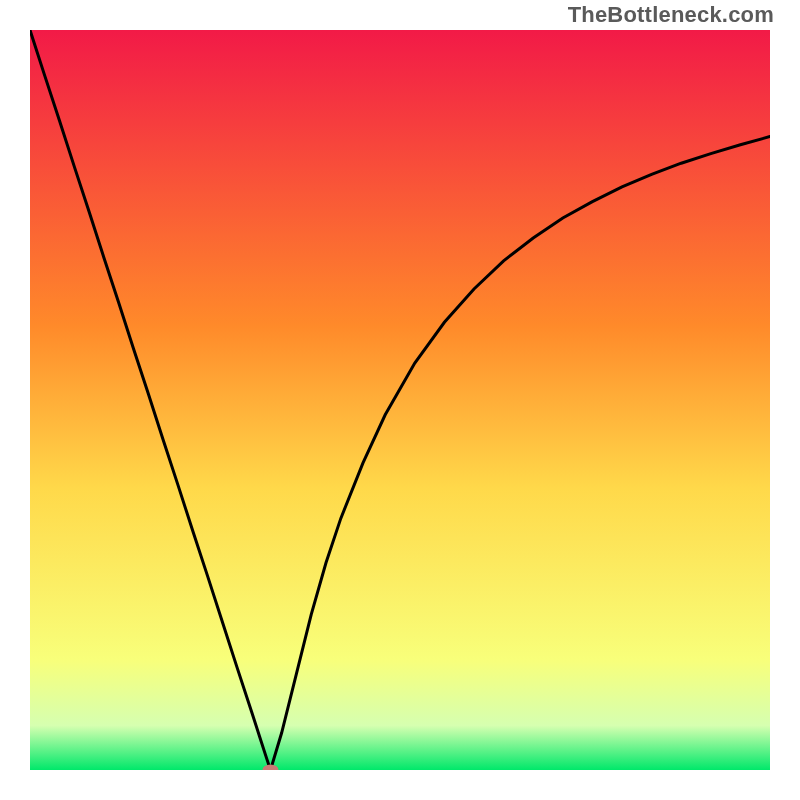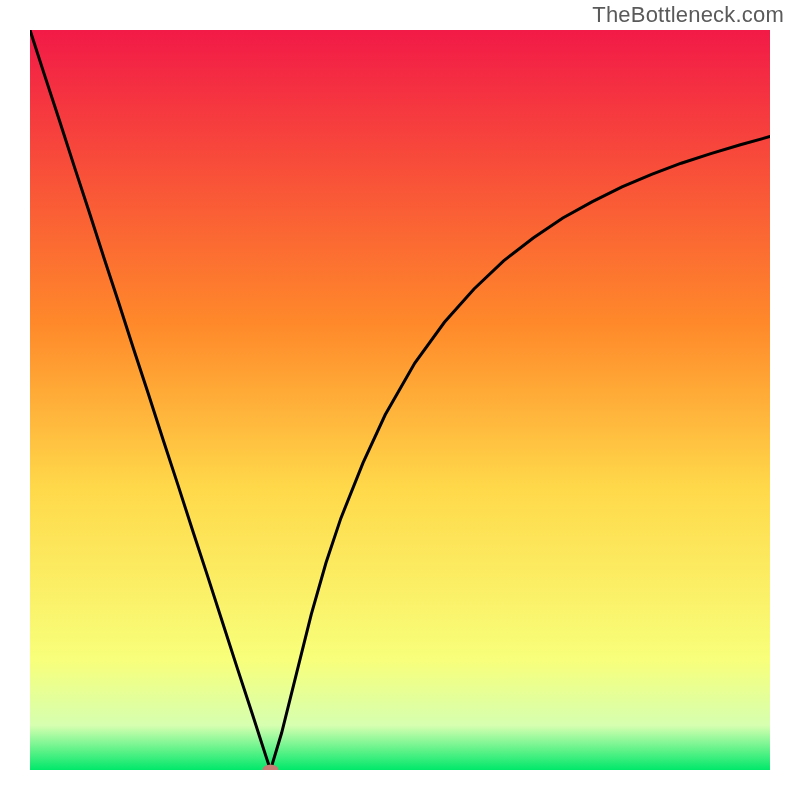--- a/index.html
+++ b/index.html
@@ -26,23 +26,23 @@
     position: absolute;
     left: 0; top: 0; right: 0; bottom: 0;
   }
   .curve-svg {
     position: absolute;
     left: 0; top: 0;
   }
   .watermark {
     position: absolute;
     top: 2px;
-    right: 16px;
+    right: 26px;
     font-size: 22px;
-    font-weight: 400;
+    font-weight: 700;
     color: #5a5a5a;
     letter-spacing: 0.2px;
   }
 </style>
 </head>
 <body>
 
 <div class="chart-wrapper">
 
   <div class="watermark">TheBottleneck.com</div>

